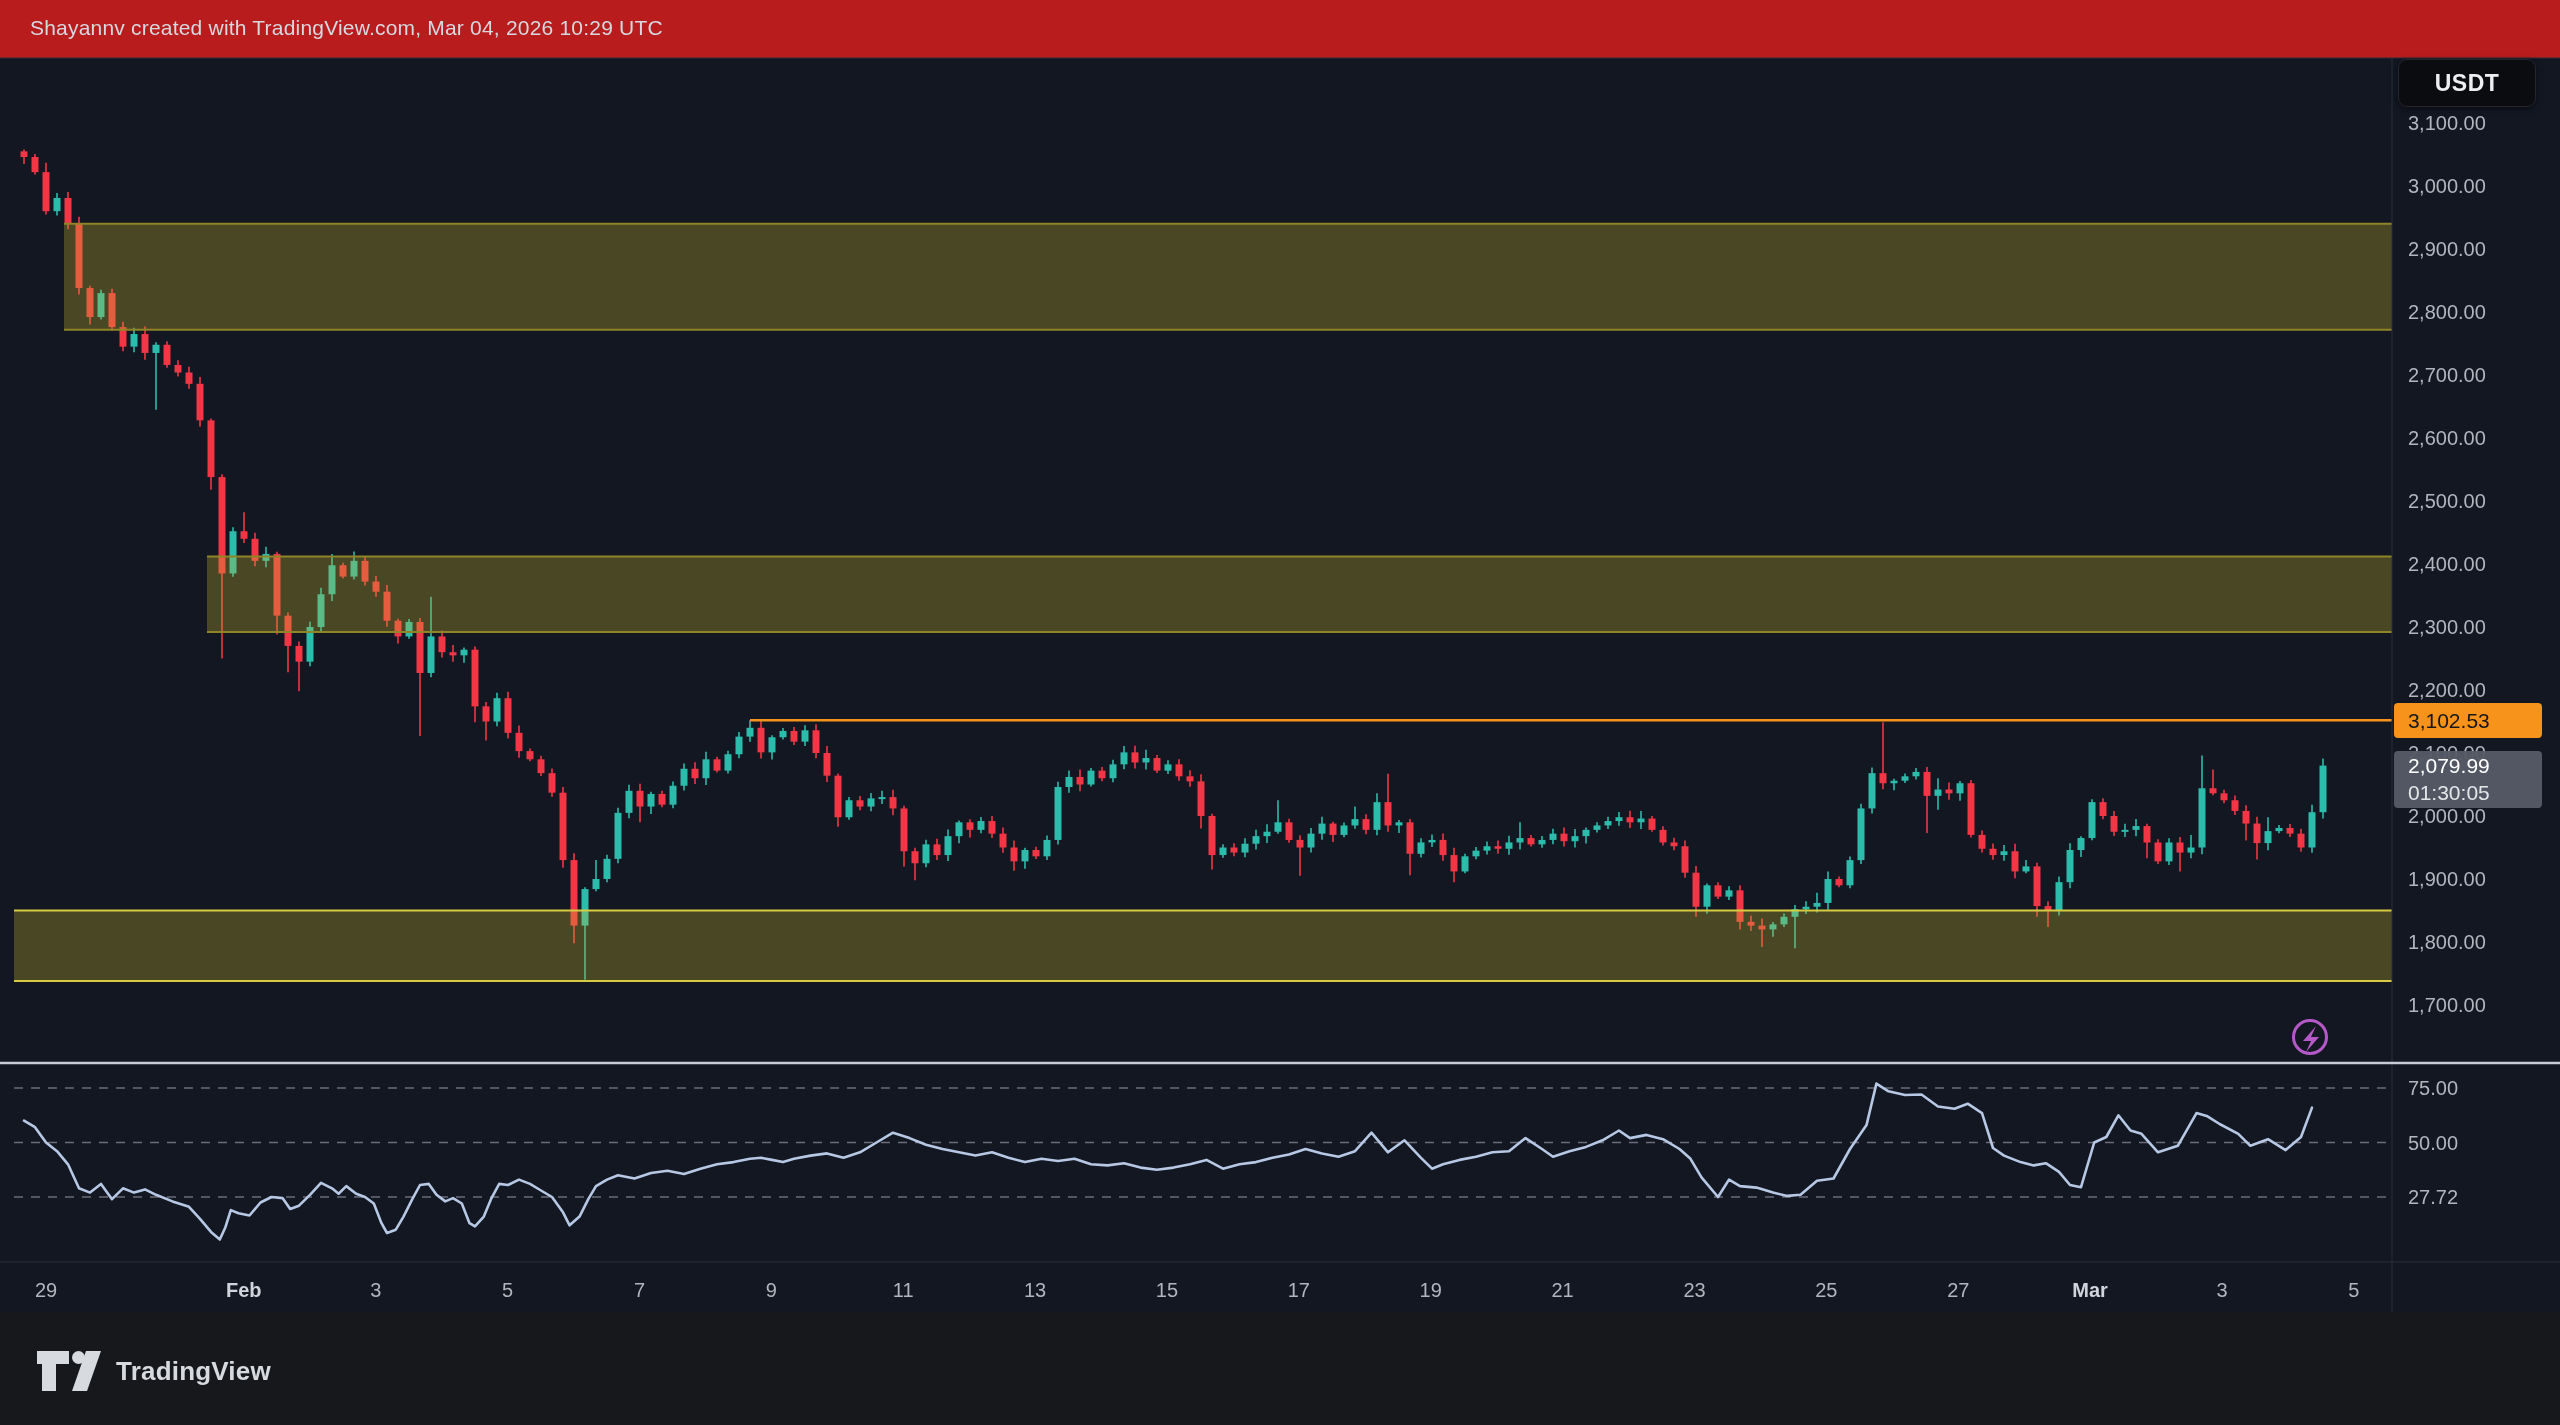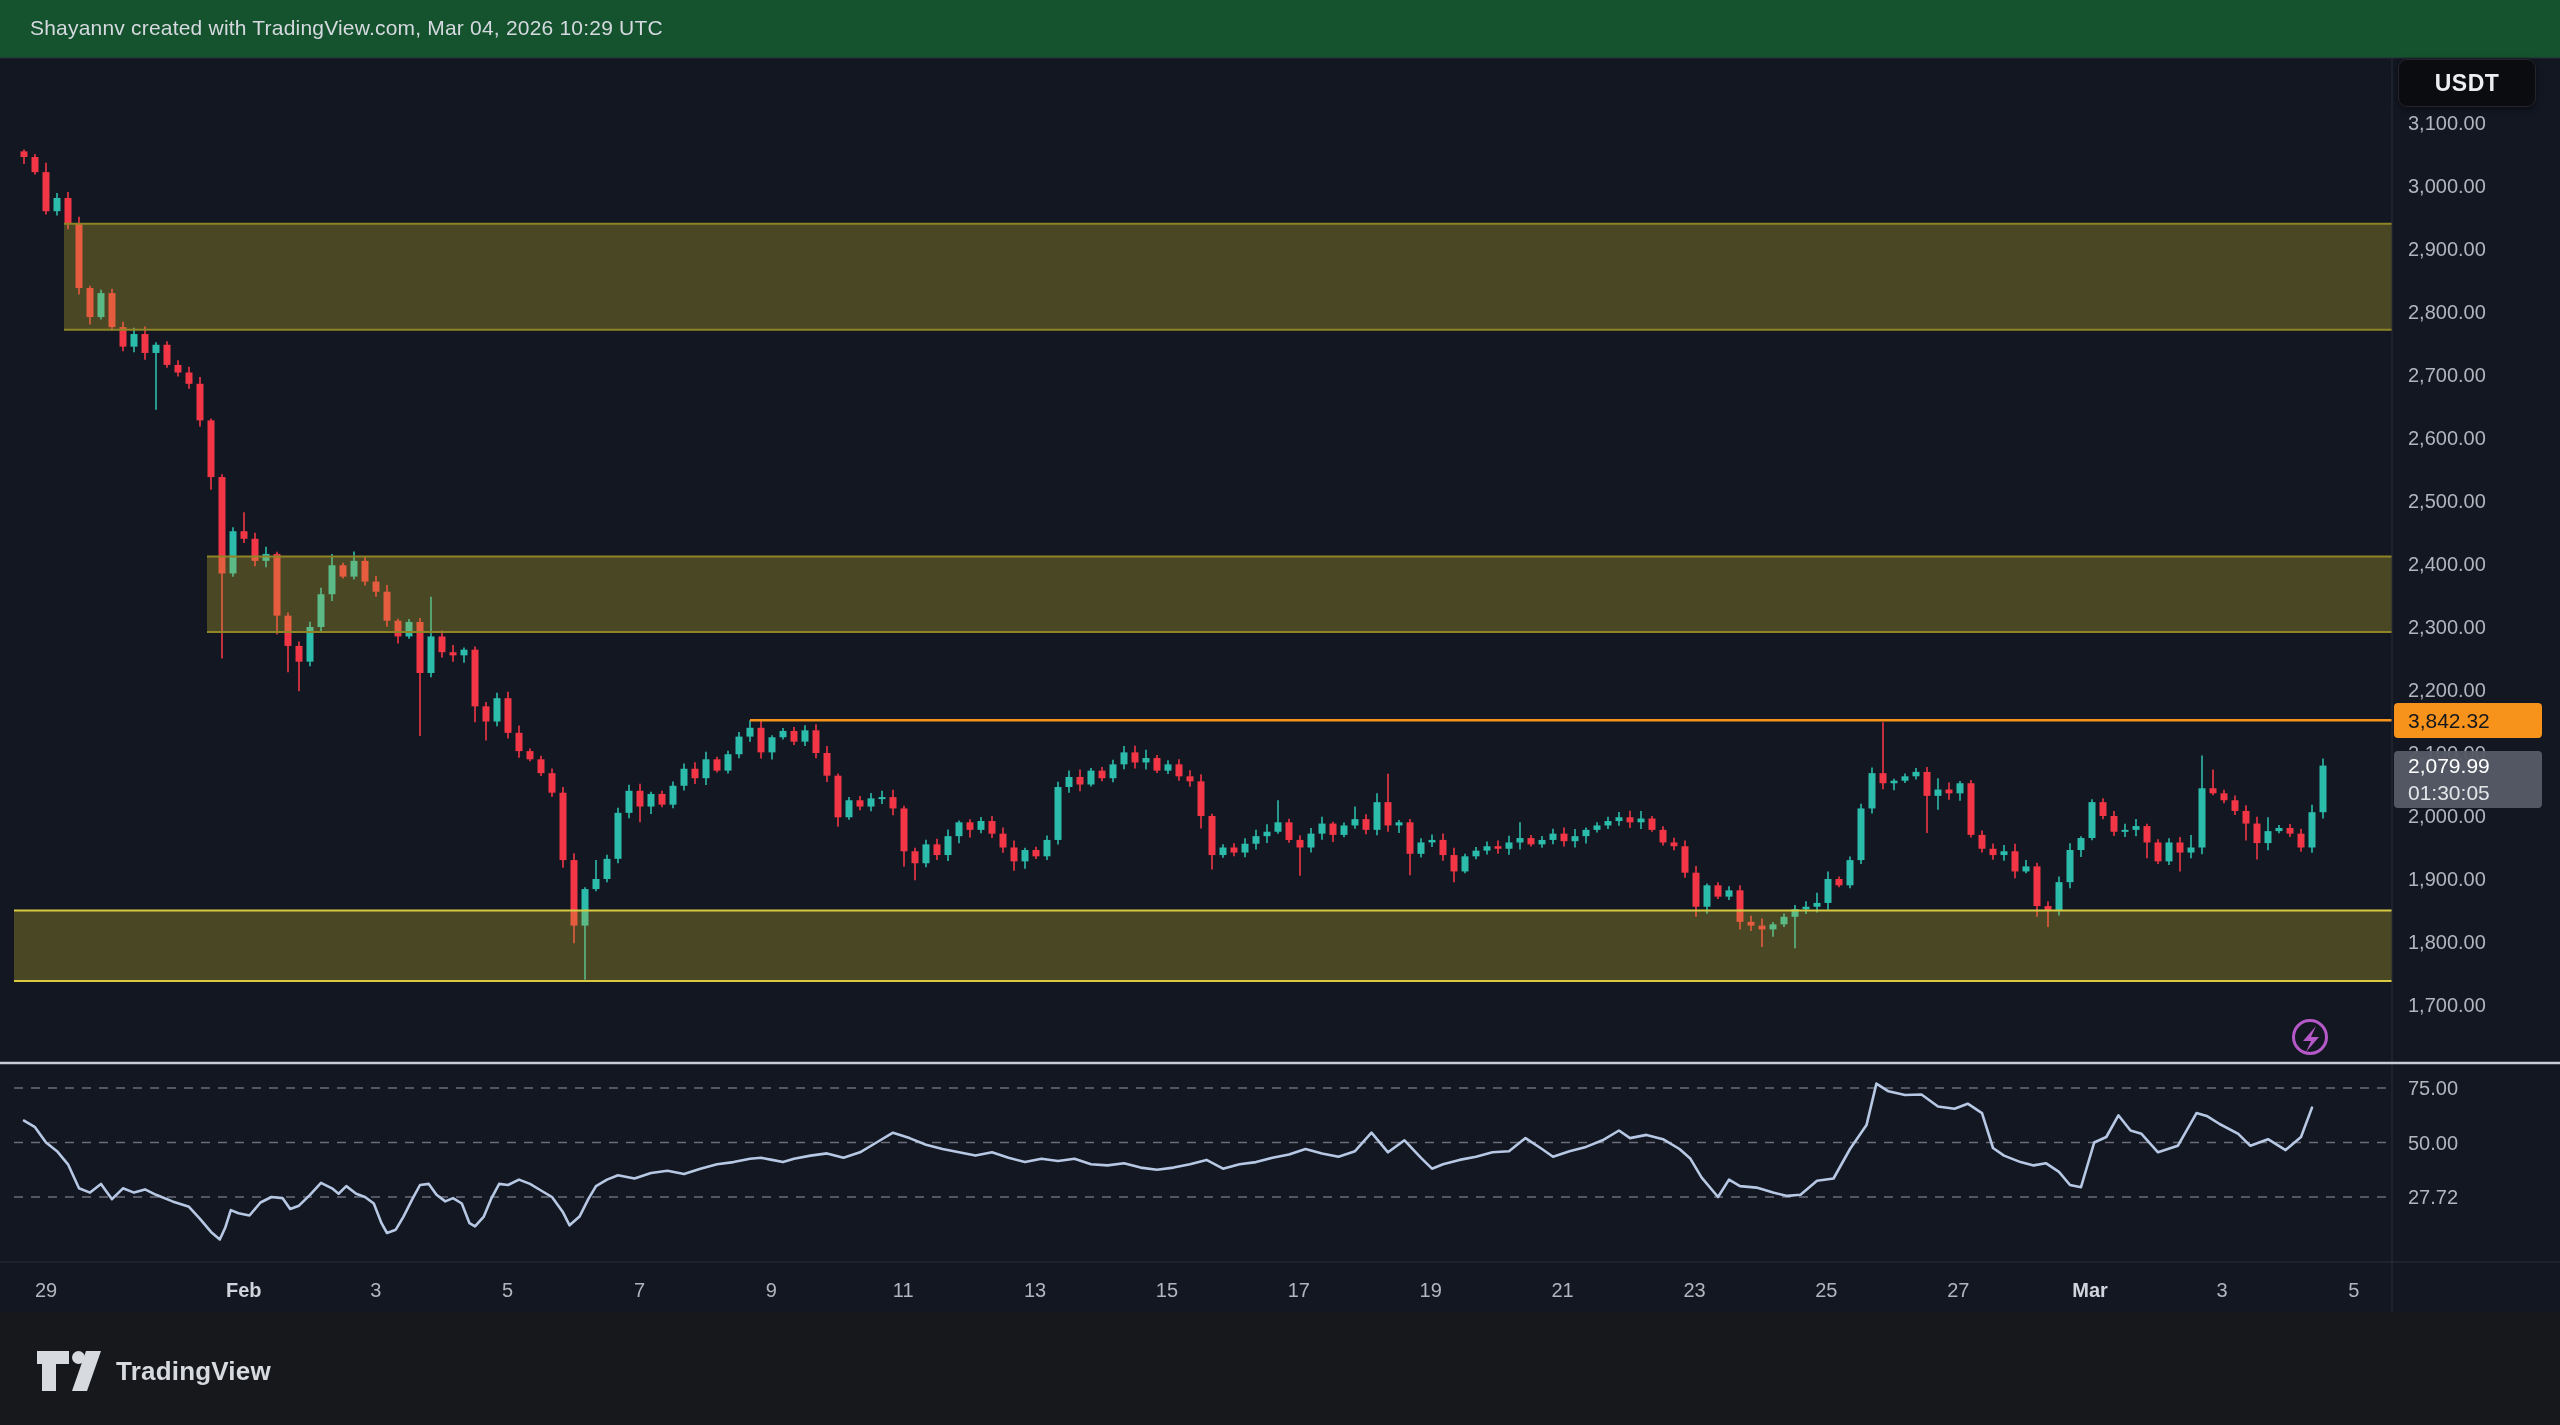--- a/index.html
+++ b/index.html
@@ -1,17 +1,17 @@
 <!DOCTYPE html>
 <html><head>
 <meta charset="utf-8">
 <style>
   html,body{margin:0;padding:0;background:#17181c;width:2560px;height:1425px;overflow:hidden;
             font-family:"Liberation Sans","DejaVu Sans",sans-serif;-webkit-font-smoothing:antialiased;}
-  #stage{position:relative;width:2560px;height:1201px;background:#14532d;}
+  #stage{position:relative;width:2560px;height:1201px;background:#b91c1c;}
   #chart-bg{position:absolute;left:0;top:58px;width:2560px;height:1254px;background:#131722;}
   #gfx{position:absolute;left:0;top:0;width:2560px;height:1425px;z-index:2;}
   .lbl{position:absolute;color:#b2b5be;font-size:20px;line-height:1;z-index:3;white-space:nowrap;}
   #title{position:absolute;left:30px;top:16px;font-size:21px;color:#d6d9e0;letter-spacing:.2px;z-index:4;}
   #usdt-btn{position:absolute;left:2398px;top:59px;width:136px;height:46px;background:#0b0c0f;border:1px solid #24262c;
             border-radius:9px;color:#eceef1;font-size:23px;font-weight:600;display:flex;align-items:center;
             justify-content:center;letter-spacing:.5px;z-index:5;box-shadow:0 2px 6px rgba(0,0,0,.5);}
   .ytick{transform:translateY(-50%);left:2408px;}
   .xtick{transform:translateX(-50%);top:1280px;}
   .xtick.month{color:#d1d4dc;font-weight:700;}
@@ -471,21 +471,21 @@
       <line x1="14" y1="1197" x2="2392" y2="1197" stroke="#6b6e79" stroke-width="1.6" stroke-dasharray="9 8"></line>
       <polyline points="24.0,1120.7 35.0,1127.2 46.0,1142.5 57.0,1151.2 68.0,1164.3 79.0,1188.3 90.0,1192.6 101.0,1183.9 112.0,1199.2 123.0,1188.3 134.0,1192.6 145.0,1189.4 156.0,1194.8 172.5,1201.4 189.0,1206.8 200.0,1218.8 211.0,1231.9 219.8,1239.5 225.3,1227.5 230.8,1210.1 238.5,1213.3 249.5,1215.5 260.5,1202.5 271.5,1197.0 282.5,1198.1 290.2,1209.0 299.0,1205.7 310.0,1194.8 321.0,1182.8 332.0,1188.3 338.6,1193.7 346.3,1186.1 356.2,1193.7 365.0,1197.0 373.8,1203.5 381.5,1223.2 387.0,1233.0 395.8,1229.7 403.5,1216.6 412.3,1199.2 420.0,1185.0 428.8,1183.9 436.5,1194.8 445.3,1201.4 453.0,1198.1 461.8,1203.5 469.5,1223.2 475.0,1226.4 483.8,1216.6 491.5,1198.1 499.2,1183.9 508.0,1185.0 519.0,1179.6 530.0,1183.9 541.0,1190.5 552.0,1197.0 563.0,1212.3 569.6,1225.3 579.5,1216.6 588.3,1199.2 596.0,1186.1 607.0,1179.6 618.0,1175.2 634.5,1178.5 651.0,1173.0 667.5,1170.8 684.0,1174.1 700.5,1168.7 717.0,1164.3 733.5,1162.1 750.0,1158.8 761.0,1157.8 772.0,1159.9 783.0,1162.1 794.0,1158.8 810.5,1155.6 827.0,1153.4 843.5,1157.8 860.0,1152.3 876.5,1142.5 893.0,1132.7 909.5,1138.1 926.0,1144.7 942.5,1149.0 959.0,1152.3 975.5,1155.6 992.0,1152.3 1008.5,1157.8 1025.0,1162.1 1041.5,1158.8 1058.0,1161.0 1074.5,1158.8 1091.0,1164.3 1107.5,1165.4 1124.0,1163.2 1140.5,1167.6 1157.0,1169.8 1173.5,1167.6 1190.0,1164.3 1206.5,1159.9 1223.0,1168.7 1239.5,1164.3 1256.0,1162.1 1272.5,1157.8 1289.0,1154.5 1305.5,1149.0 1322.0,1153.4 1338.5,1156.7 1355.0,1151.2 1371.5,1132.7 1388.0,1152.3 1404.5,1140.3 1421.0,1157.8 1432.0,1168.7 1443.0,1164.3 1459.5,1159.9 1476.0,1156.7 1492.5,1152.3 1509.0,1151.2 1525.5,1138.1 1542.0,1149.0 1553.0,1156.7 1569.5,1151.2 1586.0,1146.9 1602.5,1140.3 1619.0,1130.5 1630.0,1138.1 1646.5,1134.9 1663.0,1139.2 1679.5,1149.0 1690.5,1158.8 1701.5,1177.4 1718.0,1197.0 1729.0,1179.6 1740.0,1186.1 1756.5,1187.6 1773.0,1192.6 1787.3,1195.9 1800.5,1194.8 1817.0,1180.7 1833.5,1178.5 1850.0,1149.0 1866.5,1125.1 1876.4,1083.6 1888.5,1091.3 1905.0,1095.0 1921.5,1094.5 1938.0,1106.5 1954.5,1108.7 1967.7,1103.7 1982.0,1113.1 1993.0,1148.0 2004.0,1155.6 2020.5,1162.1 2033.7,1165.4 2045.8,1163.2 2059.0,1171.9 2070.0,1185.0 2081.0,1187.2 2094.2,1142.5 2106.3,1137.0 2118.4,1115.3 2130.5,1130.5 2141.5,1133.8 2158.0,1152.3 2177.8,1145.8 2196.5,1113.1 2207.5,1116.3 2219.6,1124.0 2238.3,1133.8 2250.4,1145.8 2268.0,1139.2 2285.6,1150.1 2301.0,1137.0 2312.0,1107.6" fill="none" stroke="#b7c8e4" stroke-width="2.6" stroke-linejoin="round" stroke-linecap="round"></polyline>
       <circle cx="2310" cy="1037" r="16.5" fill="none" stroke="#b559c8" stroke-width="3"></circle>
       <path d="M2316 1026 L2303 1041 h8 l-5 11 13 -15 h-8 z" fill="#b559c8"></path>
     </svg>
 
   <div id="title">Shayannv created with TradingView.com, Mar 04, 2026 10:29 UTC</div>
 
   <div id="usdt-btn">USDT</div>
 
-  <div id="alert-label">3,842.32</div>
+  <div id="alert-label">3,102.53</div>
 
   <div id="last-label">
     <span>2,079.99</span>
     <span class="cd">01:30:05</span>
   </div>
 
   <div id="price-axis-labels">
       <div class="lbl ytick" style="top: 123px;">3,100.00</div>
       <div class="lbl ytick" style="top: 186px;">3,000.00</div>
       <div class="lbl ytick" style="top: 249px;">2,900.00</div>

